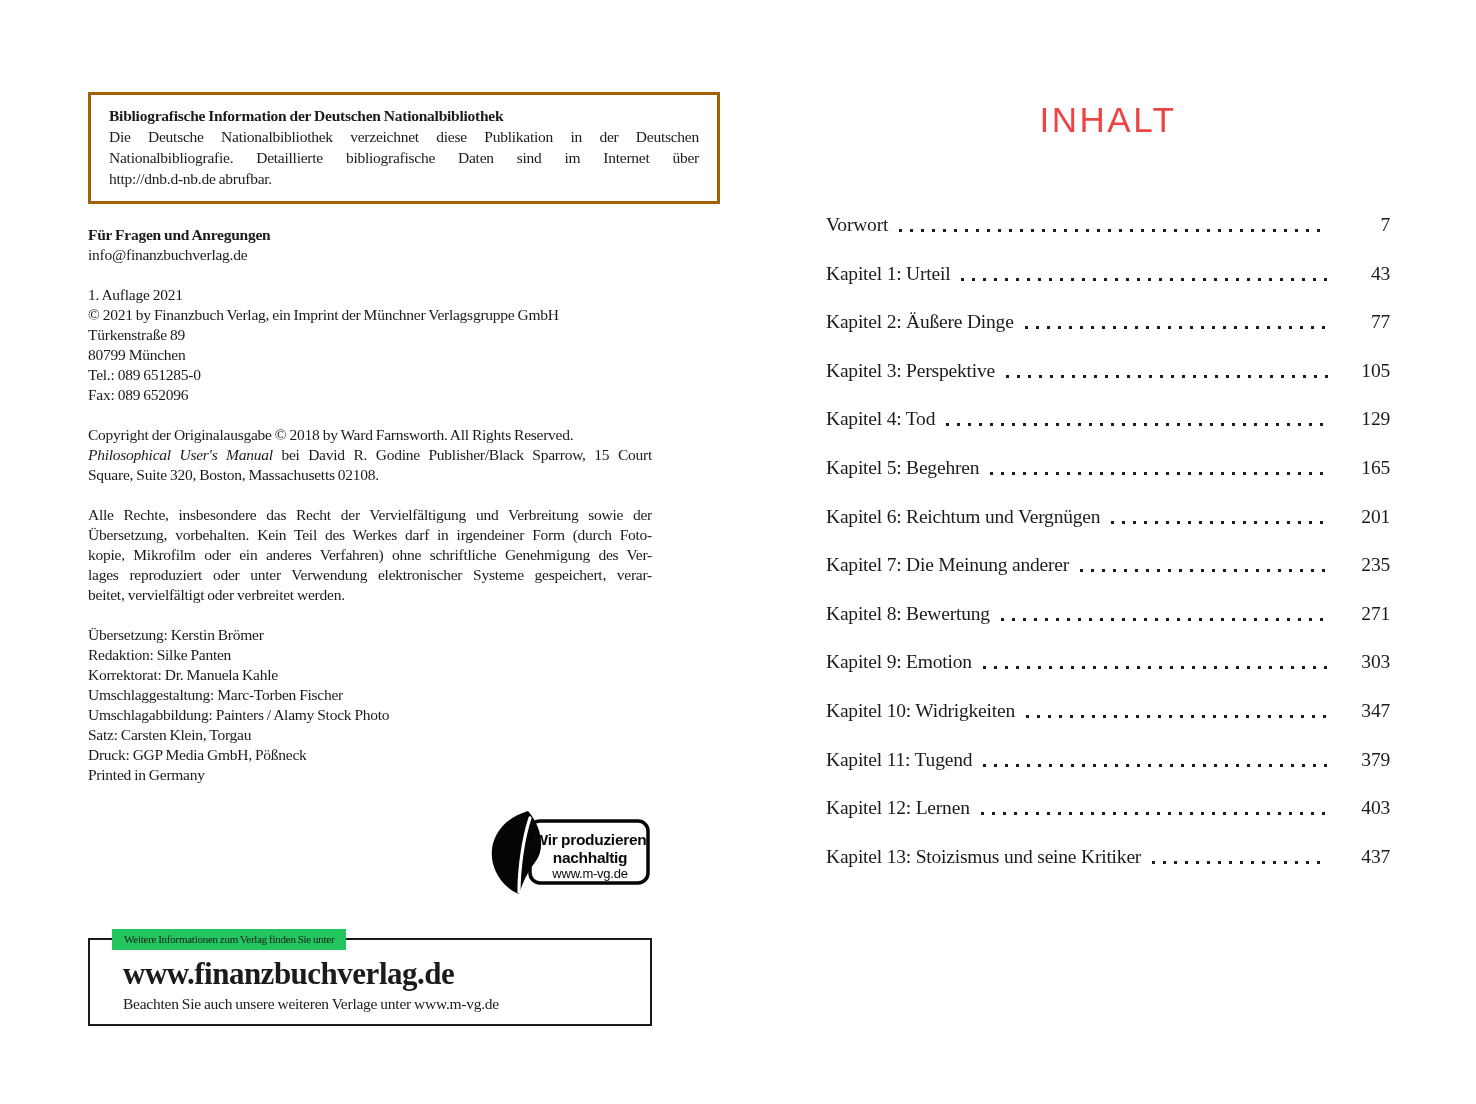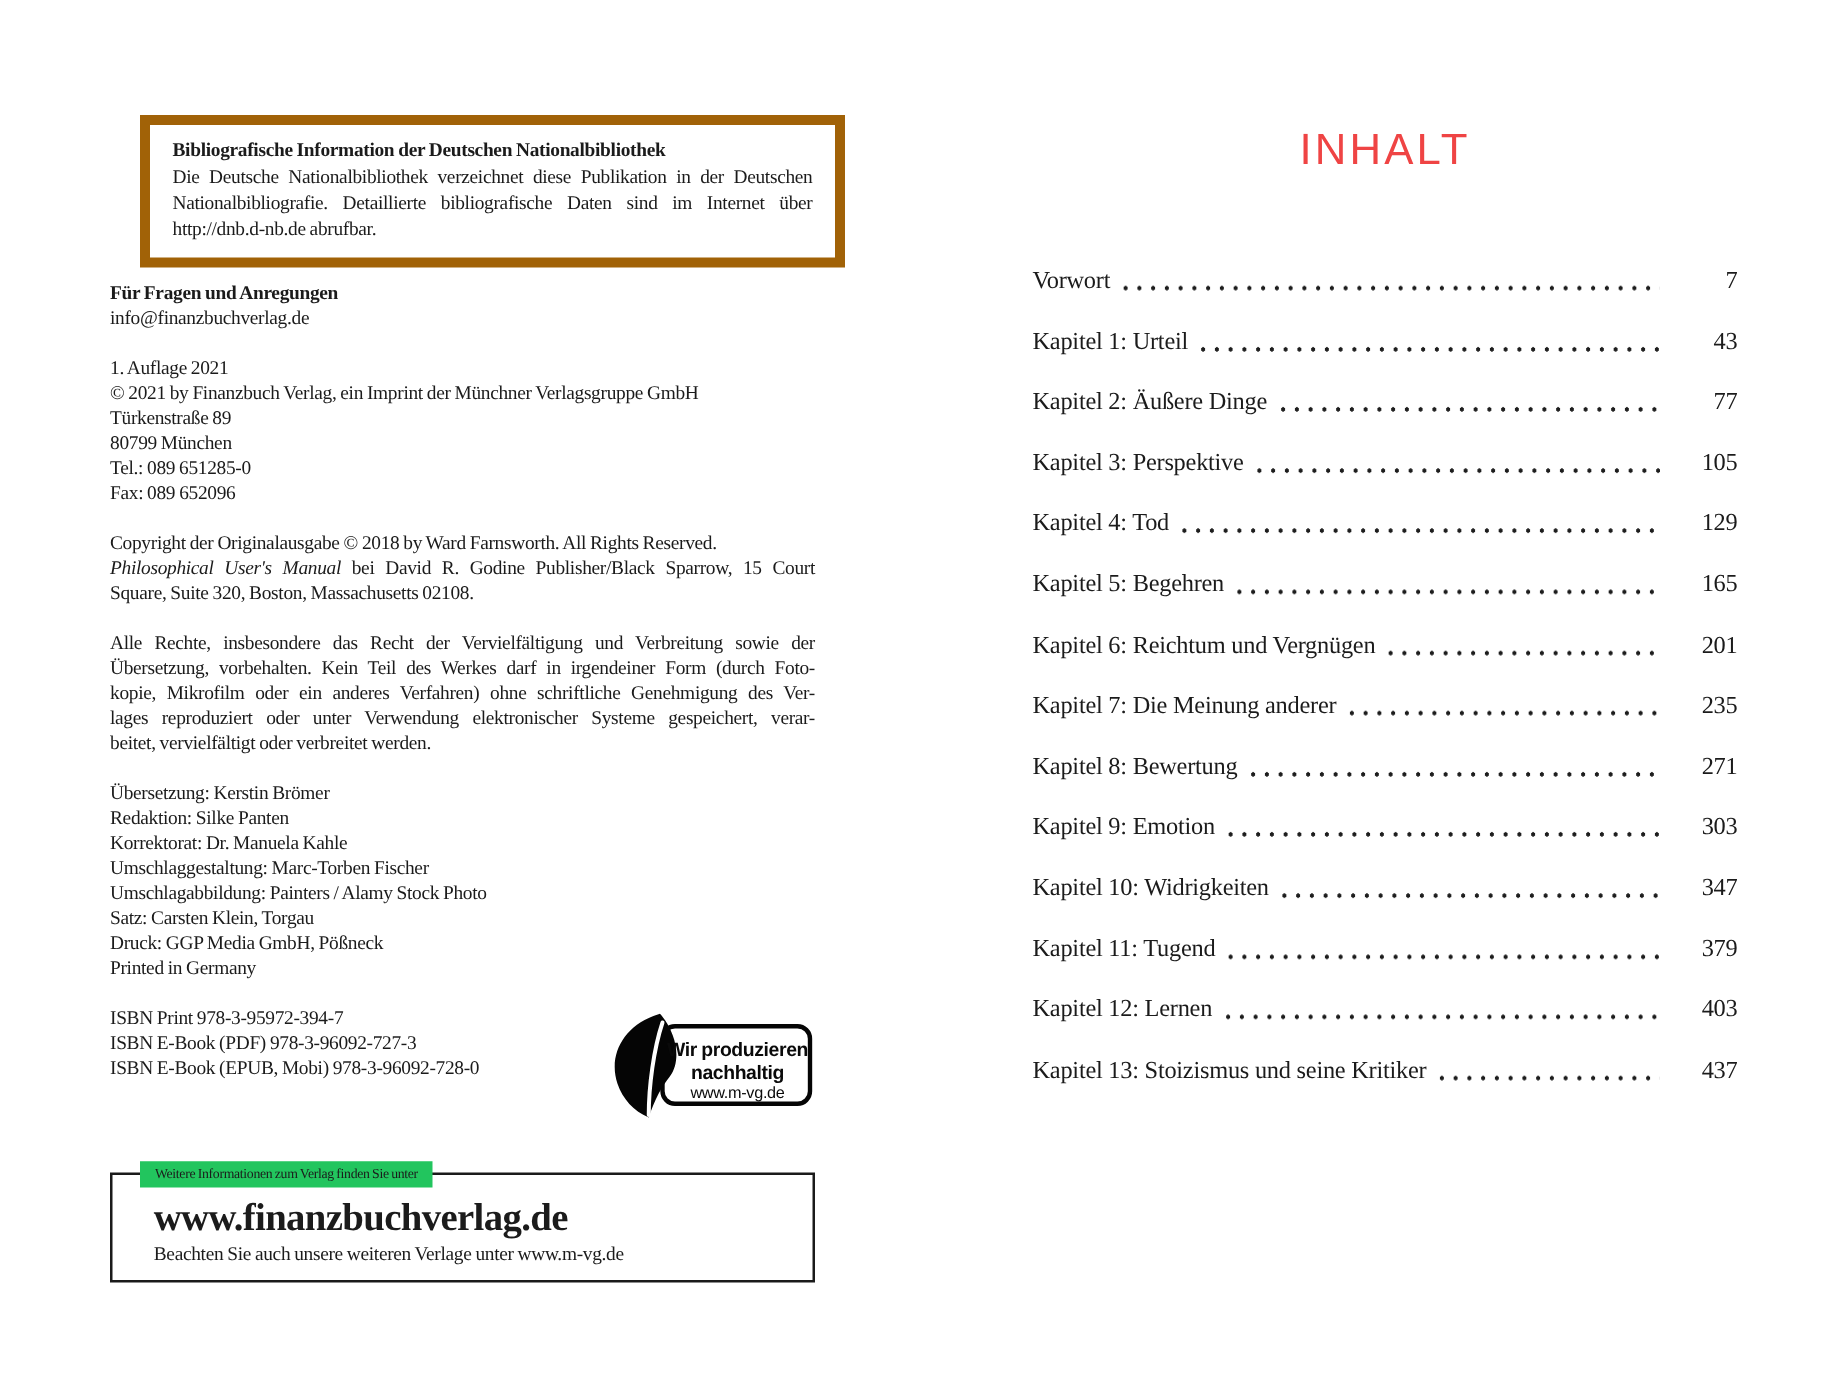--- a/index.html
+++ b/index.html
@@ -17,25 +17,24 @@
     position: absolute;
     left: 88px; top: 0;
     width: 564px; height: 1104px;
     font-size: 15.5px;
     letter-spacing: -0.25px;
     word-spacing: -0.5px;
   }
   .bib-box {
     position: absolute;
     left: 0; top: 92px;
-    width: 564px;
+    width: 632px;
     box-sizing: border-box;
-    border: 8px solid #a16207;
+    border: 3px solid #a16207;
     padding: 10px 18px 12px 18px;
-    margin-left: 24px;
   }
   .bib-box .ln { line-height: 21px; }
   .flow {
     position: absolute;
     left: 0; top: 225px;
     width: 564px;
   }
   .para { margin: 0 0 20px 0; }
   .ln { line-height: 20px; white-space: nowrap; }
   .jl { white-space: normal; text-align: justify; text-align-last: justify; }
@@ -180,25 +179,20 @@
         <div class="ln">Übersetzung: Kerstin Brömer</div>
         <div class="ln">Redaktion: Silke Panten</div>
         <div class="ln">Korrektorat: Dr. Manuela Kahle</div>
         <div class="ln">Umschlaggestaltung: Marc-Torben Fischer</div>
         <div class="ln">Umschlagabbildung: Painters / Alamy Stock Photo</div>
         <div class="ln">Satz: Carsten Klein, Torgau</div>
         <div class="ln">Druck: GGP Media GmbH, Pößneck</div>
         <div class="ln">Printed in Germany</div>
       </div>
 
-      <div class="para">
-        <div class="ln">ISBN Print 978-3-95972-394-7</div>
-        <div class="ln">ISBN E-Book (PDF) 978-3-96092-727-3</div>
-        <div class="ln">ISBN E-Book (EPUB, Mobi) 978-3-96092-728-0</div>
-      </div>
 
     </div>
 
     <svg class="eco-badge" viewBox="0 0 168 86" xmlns="http://www.w3.org/2000/svg">
       <rect x="46" y="12" width="118" height="62" rx="10" fill="#ffffff" stroke="#050505" stroke-width="3.5"></rect>
       <path fill="#050505" d="M 44 2 C 16 10 2 34 10 58 C 14 70 23 80 35 85 C 40 70 45 61 52 52 C 61 40 58 18 44 2 Z"></path>
       <path fill="none" stroke="#ffffff" stroke-width="3.2" stroke-linecap="round" d="M 35 83 C 35 60 39 30 46 9"></path>
       <text class="b1" x="106" y="36" text-anchor="middle">Wir produzieren</text>
       <text class="b1" x="106" y="54" text-anchor="middle">nachhaltig</text>
       <text class="b2" x="106" y="69" text-anchor="middle">www.m-vg.de</text>

